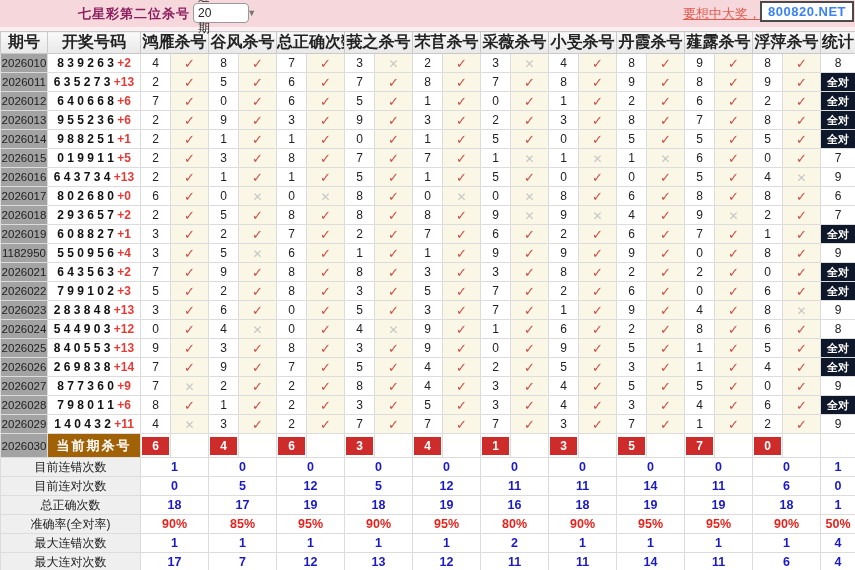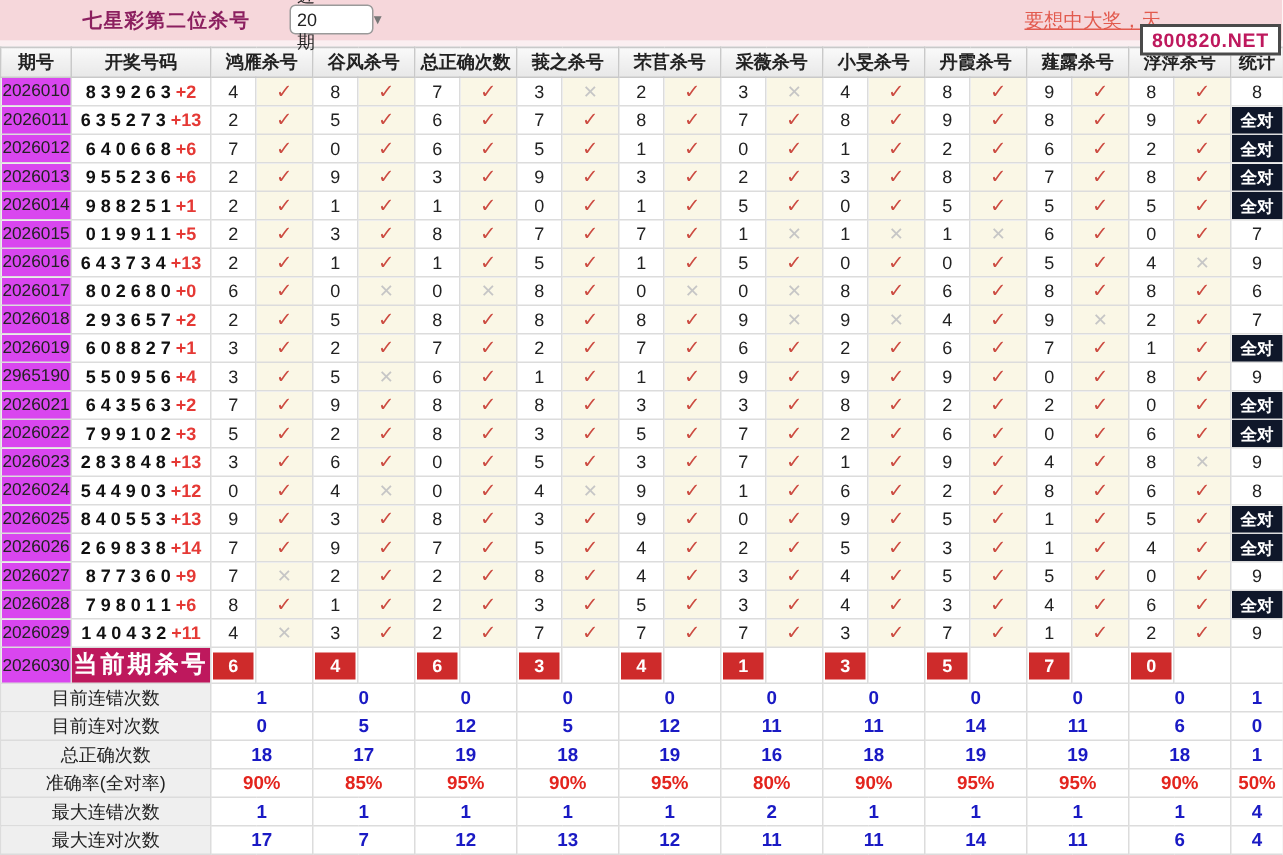--- a/index.html
+++ b/index.html
@@ -7,60 +7,60 @@
   body {
     width:855px; height:570px;
     font-family:"Liberation Sans", sans-serif;
     background:#fff; overflow:hidden;
   }
   
   .topbar {
     height:27px; background:#F6D7DB; position:relative;
     display:flex; align-items:center;
   }
-  .title { color:#8B1F5F; font-weight:bold; font-size:13px; margin-left:55px; letter-spacing:1px;text-align:center; }
+  .title { color:#8B1F5F; font-weight:bold; font-size:13px; margin-left:78px; letter-spacing:1px;text-align:center; }
   .range {
     position:absolute; left:193px; top:3px; width:56px; height:20px;
     background:#fff; border:1px solid #9a9a9a; border-radius:4px;
     font-size:12px; color:#222; display:flex; align-items:center;
     justify-content:space-between; padding:0 4px; cursor:pointer;gap:36px;
   }
   .range .chev { color:#777; font-size:9px; }
   .promo-link {
     position:absolute; right:81px; top:5px; color:#E25A4E; font-size:13px;
     text-decoration:underline; white-space:nowrap; cursor:pointer;
   }
   .promo-box {
-    position:absolute; right:1px; top:16px; background:#fff;
-    border:2px solid #4a4a4a; font-size:13px; font-weight:bold; color:#be185d;
+    position:absolute; right:1px; top:1px; background:#fff;
+    border:2px solid #4a4a4a; font-size:13px; font-weight:bold; color:#3b82f6;
     padding:1px 6px; z-index:2; letter-spacing:0.5px;
   }
   .gap { height:4px; background:#FBEFF1; }
   
   table { border-collapse:collapse; table-layout:fixed; width:855px; }
   th, td { border:1px solid #DCDCDC; padding:0; text-align:center; overflow:hidden; white-space:nowrap; }
   thead th {
     background:linear-gradient(#F9F9F9,#E8E8E8);
-    font-size:12px; height:20px; font-weight:bold; color:#222;
+    font-size:16px; height:20px; font-weight:bold; color:#222;
     border-color:#C9C9C9;
   }
   tr.data { height:19px; }
-  td.period { background:#d946ef; font-size:11.5px; color:#222; }
+  td.period { background:#a3a3a3; font-size:11.5px; color:#222; }
   td.winnum { font-size:12px; color:#111; font-weight:bold; }
   td.winnum .plus { color:#E53935; }
   td.knum { font-size:12px; color:#222; background:#fff; }
   td.kmark { background:#FAF7E6; }
   .check { color:#CC4B41; font-size:13px; font-family:"DejaVu Sans", sans-serif; }
   .cross { color:#C6C6C6; font-size:12px; font-family:"DejaVu Sans", sans-serif; }
   td.stat { font-size:12px; color:#222; }
   td.stat.all { background:#0f172a; color:#fff; font-weight:bold; font-size:11px; }
   tr.banner { height:24px; }
   tr.banner td { border-color:#DCDCDC; }
   tr.banner td.blabel {
-    background:#be185d; color:#fff; font-weight:bold; font-size:16px; letter-spacing:2px;
+    background:#a16207; color:#fff; font-weight:bold; font-size:13px; letter-spacing:2px;
   }
   tr.banner td.knum { padding:2px 1px; background:#fff; }
   tr.banner .redblock {
     background:#CE2B2B; color:#fff; font-weight:bold;
     height:18px; line-height:18px; font-size:12px;
   }
   tr.summary { height:19px; }
   tr.summary td.slabel { background:#EFEFEF; font-size:12px; color:#222; }
   tr.summary td.val { font-weight:bold; font-size:12.5px; color:#1A1AC4; }
   tr.summary.accent-red td.val { color:#E3241D;text-align:center; }
@@ -367,21 +367,21 @@
         <td class="kmark"><span class="check">✓</span></td>
         <td class="knum">6</td>
         <td class="kmark"><span class="check">✓</span></td>
         <td class="knum">7</td>
         <td class="kmark"><span class="check">✓</span></td>
         <td class="knum">1</td>
         <td class="kmark"><span class="check">✓</span></td>
         <td class="stat all">全对</td>
       </tr>
       <tr class="data">
-        <td class="period">2965190</td>
+        <td class="period">1182950</td>
         <td class="winnum">5 5 0 9 5 6 <span class="plus">+4</span></td>
         <td class="knum">3</td>
         <td class="kmark"><span class="check">✓</span></td>
         <td class="knum">5</td>
         <td class="kmark"><span class="cross">✕</span></td>
         <td class="knum">6</td>
         <td class="kmark"><span class="check">✓</span></td>
         <td class="knum">1</td>
         <td class="kmark"><span class="check">✓</span></td>
         <td class="knum">1</td>

